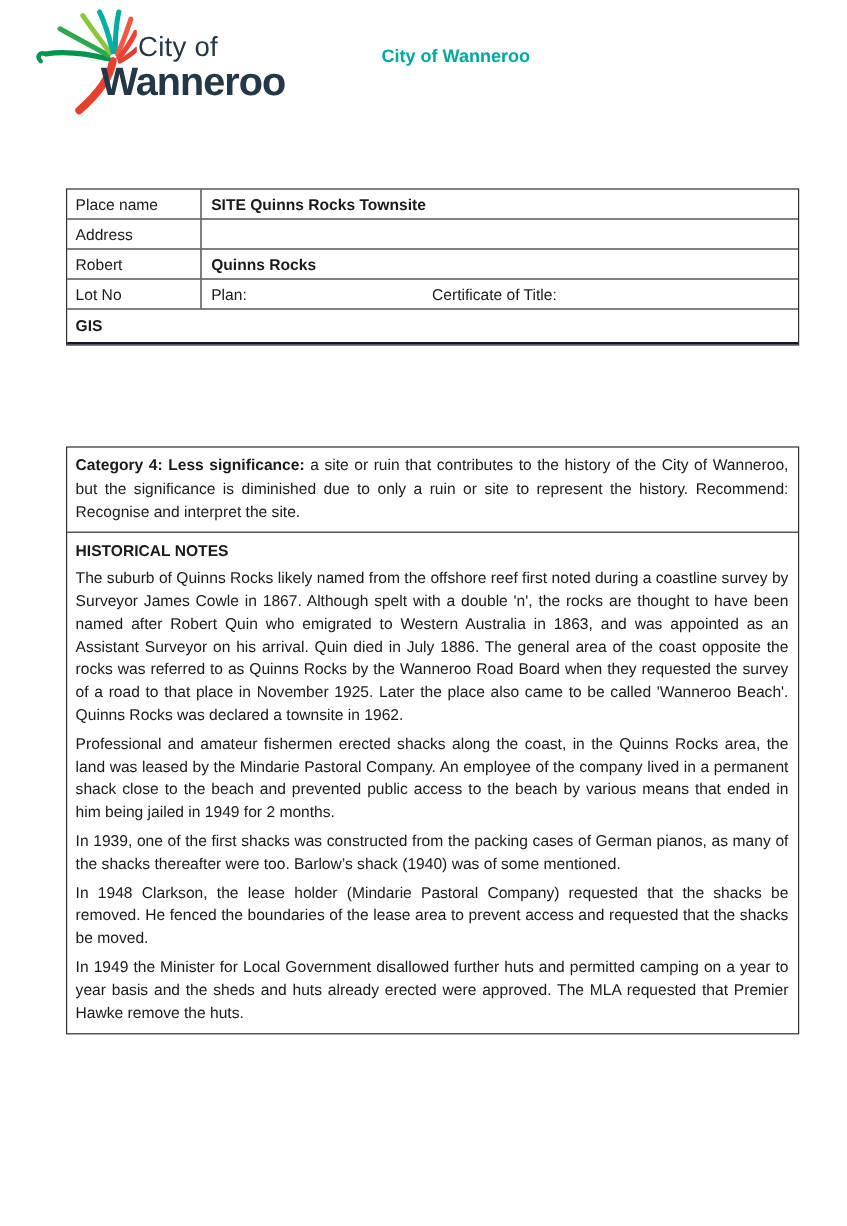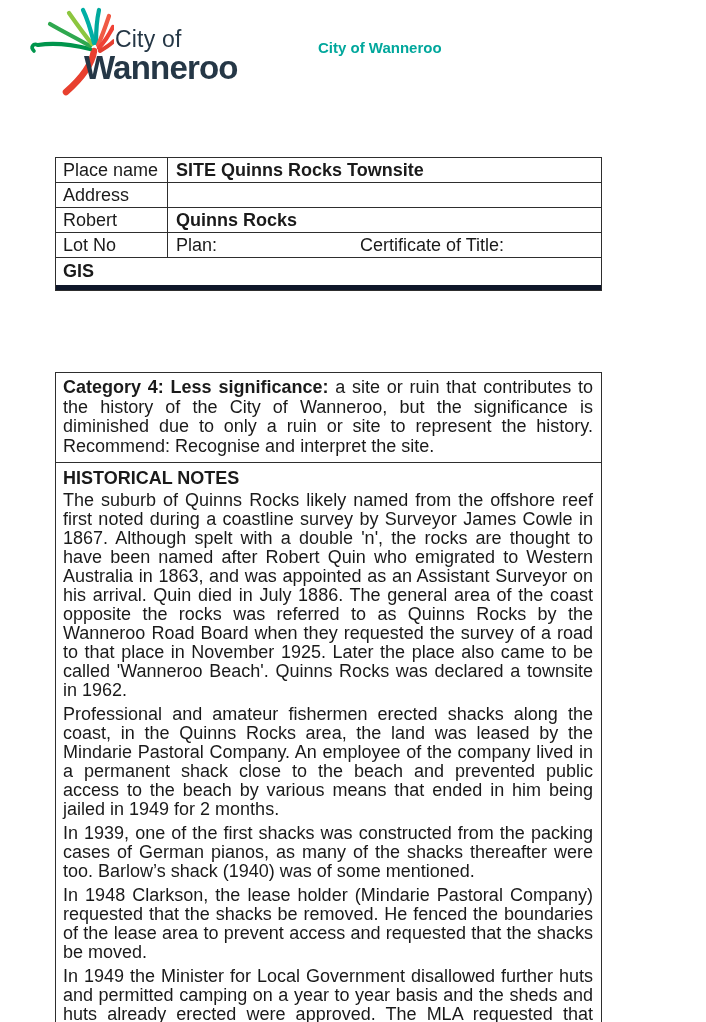--- a/index.html
+++ b/index.html
@@ -36,38 +36,38 @@
 
   
   .place-number {
     position:absolute; left:0; right:0; top:127px;
     text-align:center; padding-left:18px;
     font-size:17px; font-weight:bold; color:#1E3A66;
   }
 
   
   .tbl {
-    position:absolute; left:55px; width:547px;
+    position:absolute; left:55px; width:611px;
     border:1px solid #2e2e2e; box-sizing:border-box;
-    font-size:18px; background:#fff;
+    font-size:13px; background:#fff;
   }
   .tbl-details { top:157px; }
   .tbl-category { top:372px; }
 
   .trow { display:flex; border-bottom:1px solid #2e2e2e; min-height:24px; }
   .tlab {
     flex:0 0 104px; border-right:1px solid #2e2e2e;
     padding-left:7px; display:flex; align-items:center;
   }
   .tval { flex:1; padding:0 8px; display:flex; align-items:center; }
   .bold { font-weight:bold; }
   .plan-span { display:inline-block; width:184px; }
 
   .gis-row {
-    border-bottom:5px solid #0f172a; min-height:27px;
+    border-bottom:2px solid #0f172a; min-height:27px;
     display:flex; align-items:center; padding-left:7px; font-weight:bold;
   }
   .sig-cell { padding:3px 8px 6px 7px; }
   .sig-h { font-weight:bold; line-height:22px; }
   .sig-t { line-height:21.5px; }
 
   .cat-cell {
     padding:5px 8px 6px 7px;
     border-bottom:1px solid #2e2e2e;
     line-height:19.5px; text-align:justify;

